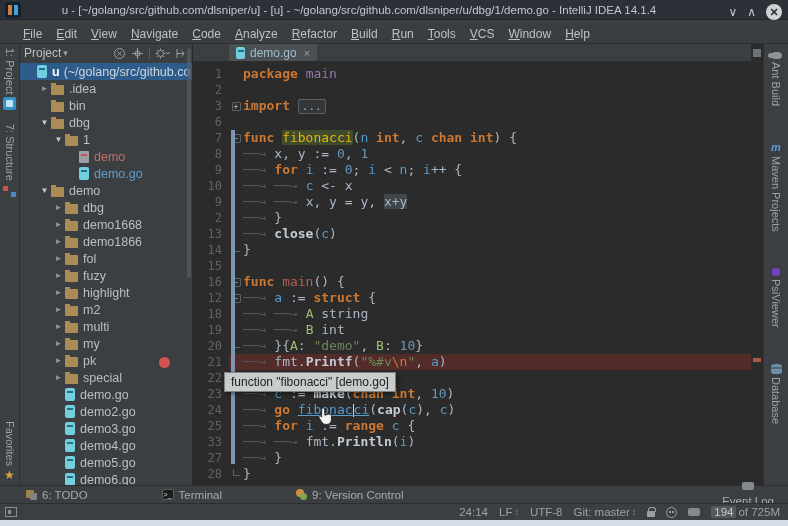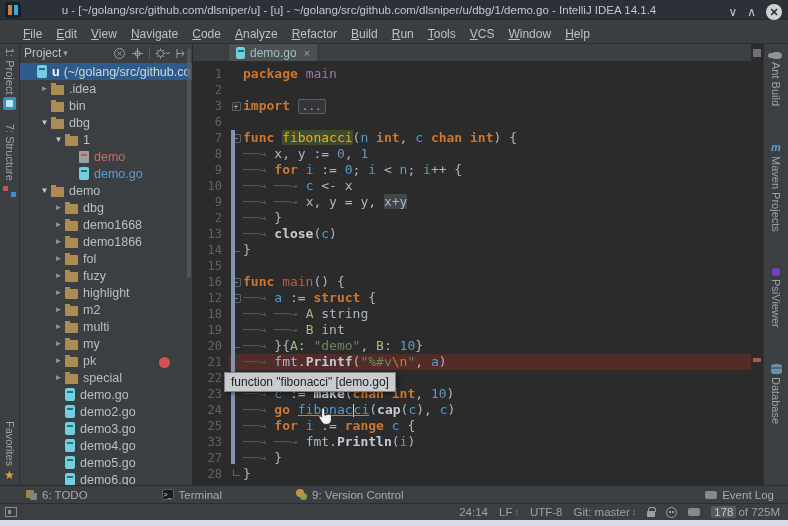--- a/index.html
+++ b/index.html
@@ -136,21 +136,21 @@
     border-top:1px solid #2b2e30; display:flex; align-items:center; color:#a6abb0; font-size:11.5px;gap:48px; }
   .bb-item { display:flex; align-items:center; gap:5px; margin-left:26px; cursor:pointer; }
   .todo-ico { width:11px; height:11px; position:relative; }
   .todo-ico::before { content:""; position:absolute; left:0; top:1px; width:8px; height:8px; background:#a08044; border-radius:1px; }
   .todo-ico::after { content:""; position:absolute; left:4px; top:4px; width:7px; height:7px; background:#7d8387; border-radius:1px; }
   .term-ico { width:12px; height:11px; background:#1c1c1c; border:1px solid #5a5e60; border-radius:2px;
     color:#bfe6c0; font-size:7px; line-height:9px; text-align:center; }
   .vcs-ico { width:11px; height:11px; position:relative; }
   .vcs-ico::before { content:""; position:absolute; left:0; top:0; width:8px; height:8px; border-radius:50%; background:#c7903f; }
   .vcs-ico::after { content:""; position:absolute; left:4px; top:4px; width:7px; height:7px; border-radius:50%; background:#7ba84f; }
-  #event-log { margin-left:auto; margin-right:14px; display:flex; align-items:center; gap:5px; cursor:pointer; }
+  #event-log { margin-left:auto; margin-right:14px; display:flex; align-items:center; gap:5px; cursor:pointer;flex-direction:column; }
   .bubble-ico { width:12px; height:8px; background:#85898d; border-radius:2px; position:relative; }
   .bubble-ico::after { content:""; position:absolute; left:2px; bottom:-3px; border:3px solid transparent; border-top-color:#85898d; }
 
   
   #statusbar { position:absolute; left:0; top:503px; width:788px; height:17px; background:#3c3f41;
     border-top:1px solid #2b2e30; display:flex; align-items:center; color:#9da2a6; font-size:11.5px; }
   .sb-left-ico { width:12px; height:10px; border:1px solid #8a8f93; margin-left:5px; position:relative; }
   .sb-left-ico::after { content:""; position:absolute; left:2px; top:2px; width:3px; height:4px; background:#8a8f93; }
   #sb-right { margin-left:auto; display:flex; align-items:center; gap:11px; margin-right:8px; }
   .sb-widget { display:flex; align-items:center; gap:2px; cursor:pointer; }
@@ -585,20 +585,20 @@
       </span>
       <span class="sb-widget">UTF-8</span>
       <span class="sb-widget">
         <span>Git: master</span>
         <span class="updown">↕</span>
       </span>
       <span class="lock-ico"></span>
       <span class="hector-ico"></span>
       <span class="bubble-ico"></span>
       <span class="sb-widget">
-        <span class="mem-used">178</span>
+        <span class="mem-used">194</span>
         <span>of 725M</span>
       </span>
     </div>
   </div>
 
   <div id="bottom-edge"></div>
 </div>
 
 </body></html>

